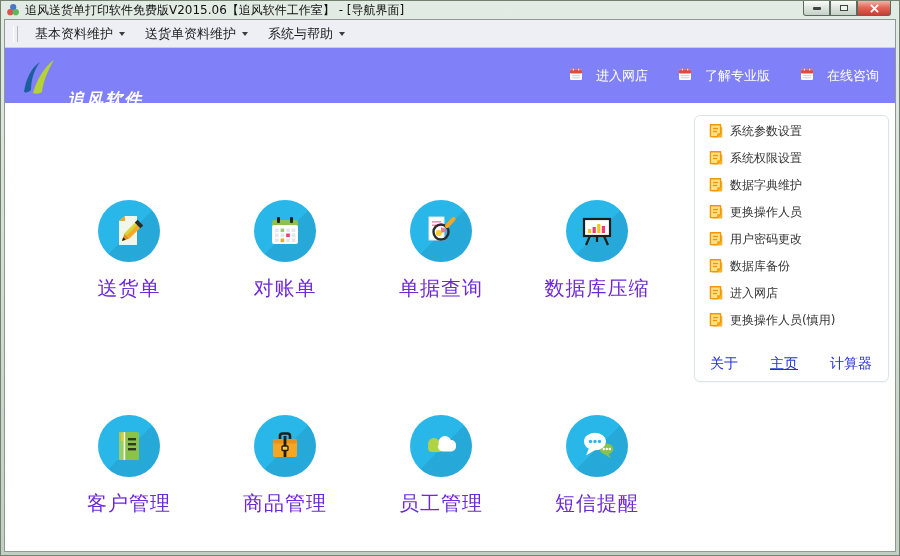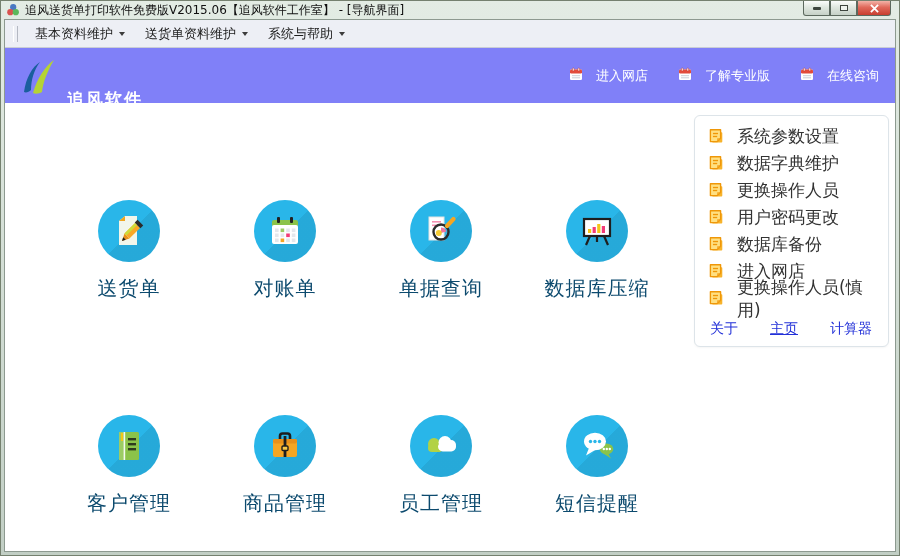--- a/index.html
+++ b/index.html
@@ -26,42 +26,42 @@
   .menubar{height:27px;flex:none;background:#edeff5;border-bottom:1px solid #c9cdd6;
     display:flex;align-items:center;padding-left:6px;}
   .gripper{width:3px;height:16px;border-left:1px solid #ffffff;border-right:1px solid #b4b8c2;margin:0 9px 0 2px;}
   .menu-item{display:flex;align-items:center;gap:6px;padding:4px 8px;margin-right:4px;
     font-size:13px;color:#1c1c1c;cursor:pointer;}
   .dd-arrow{width:0;height:0;border-left:3.5px solid transparent;border-right:3.5px solid transparent;
     border-top:4px solid #3c3c3c;}
   
   .header{height:55px;flex:none;background:#8080f8;display:flex;align-items:center;padding:0 16px 0 12px;}
   .brand{display:flex;align-items:center;gap:6px;}
-  .brand-name{color:#ffffff;font-weight:bold;font-size:17px;letter-spacing:2px;margin-top:48px;}
+  .brand-name{color:#ffffff;font-style:italic;font-weight:bold;font-size:17px;letter-spacing:2px;margin-top:48px;}
   .header-links{margin-left:auto;display:flex;align-items:center;gap:30px;}
   .header-link{display:flex;align-items:flex-start;gap:13px;color:#ffffff;font-size:13px;cursor:pointer;}
   
   .main{flex:1;position:relative;background:#ffffff;}
   .tiles-row{position:absolute;left:46px;display:flex;}
   .row-1{top:97px;}
   .row-2{top:312px;}
   .tile{width:156px;display:flex;flex-direction:column;align-items:center;cursor:pointer;}
   .tile-circle{width:62px;height:62px;border-radius:50%;background:#29b6e9;position:relative;
     overflow:hidden;display:flex;align-items:center;justify-content:center;}
   .tile-circle::after{content:"";position:absolute;top:0;left:0;right:0;bottom:0;
     background:linear-gradient(135deg,rgba(0,0,0,0) 52%,rgba(0,0,0,0.07) 52%);}
   .tile-circle svg{position:relative;z-index:1;}
-  .tile-label{margin-top:13px;font-size:20px;color:#0c4a6e;letter-spacing:1px;}
+  .tile-label{margin-top:13px;font-size:20px;color:#6d28d9;letter-spacing:1px;}
   
   .sidebar{position:absolute;top:12px;right:6px;width:195px;box-sizing:border-box;
     background:#ffffff;border:1px solid #dde4e9;border-radius:6px;padding:7px 10px 8px 12px;
     display:flex;flex-direction:column;box-shadow:0 1px 2px rgba(0,0,0,0.04);}
-  .sb-item{display:flex;align-items:center;gap:13px;height:27px;font-size:17px;color:#333333;cursor:pointer;}
+  .sb-item{display:flex;gap:6px;height:27px;font-size:12px;color:#333333;cursor:pointer;}
   .sb-item svg{flex:none;}
-  .sb-footer{margin-top:8px;display:flex;align-items:center;gap:32px;padding-left:3px;}
+  .sb-footer{margin-top:16px;display:flex;align-items:center;gap:32px;padding-left:3px;}
   .sb-link{color:#2230d8;font-size:14px;cursor:pointer;}
   .sb-link.underlined{text-decoration:underline;}
 </style>
 </head>
 <body>
 
 <div class="window">
 
   <div class="titlebar">
     <span class="app-icon">
@@ -300,20 +300,30 @@
           <span>系统参数设置</span>
         </div>
         <div class="sb-item">
           <svg width="17" height="17" viewBox="0 0 20 20">
             <rect x="6" y="5" width="12" height="12" rx="1" fill="#f7b32b"></rect>
             <path d="M4 2 h12 v10 l-4 4 h-8 z" fill="#ffe082" stroke="#ef9708" stroke-width="1.6" stroke-linejoin="round"></path>
             <path d="M16 12 l-4 4 v-4 z" fill="#f5a623"></path>
             <line x1="7" y1="6.5" x2="13" y2="6.5" stroke="#ef9708" stroke-width="1.6"></line>
             <line x1="7" y1="10" x2="12" y2="10" stroke="#ef9708" stroke-width="1.6"></line>
           </svg>
+          <span>系统权限设置</span>
+        </div>
+        <div class="sb-item">
+          <svg width="17" height="17" viewBox="0 0 20 20">
+            <rect x="6" y="5" width="12" height="12" rx="1" fill="#f7b32b"></rect>
+            <path d="M4 2 h12 v10 l-4 4 h-8 z" fill="#ffe082" stroke="#ef9708" stroke-width="1.6" stroke-linejoin="round"></path>
+            <path d="M16 12 l-4 4 v-4 z" fill="#f5a623"></path>
+            <line x1="7" y1="6.5" x2="13" y2="6.5" stroke="#ef9708" stroke-width="1.6"></line>
+            <line x1="7" y1="10" x2="12" y2="10" stroke="#ef9708" stroke-width="1.6"></line>
+          </svg>
           <span>数据字典维护</span>
         </div>
         <div class="sb-item">
           <svg width="17" height="17" viewBox="0 0 20 20">
             <rect x="6" y="5" width="12" height="12" rx="1" fill="#f7b32b"></rect>
             <path d="M4 2 h12 v10 l-4 4 h-8 z" fill="#ffe082" stroke="#ef9708" stroke-width="1.6" stroke-linejoin="round"></path>
             <path d="M16 12 l-4 4 v-4 z" fill="#f5a623"></path>
             <line x1="7" y1="6.5" x2="13" y2="6.5" stroke="#ef9708" stroke-width="1.6"></line>
             <line x1="7" y1="10" x2="12" y2="10" stroke="#ef9708" stroke-width="1.6"></line>
           </svg>

